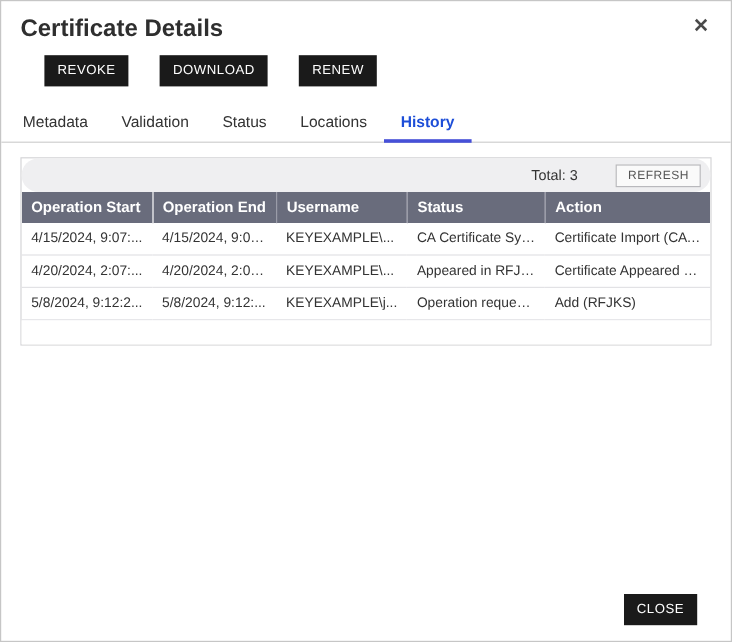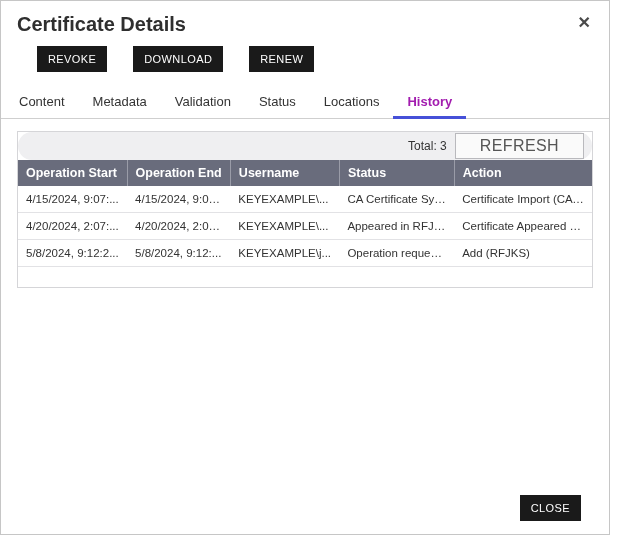--- a/index.html
+++ b/index.html
@@ -49,21 +49,21 @@
     padding:0 16px;
     border-bottom:1px solid #cfcfcf;
   }
   .tab{
     font-size:13px;color:#333;
     padding:6px 14px 9px 14px;
     cursor:pointer;position:relative;
   }
   .tab:first-child{padding-left:2px;}
   .tab.active{
-    font-weight:bold;color:#a21caf;text-align:center;
+    font-weight:bold;color:#1d4ed8;text-align:center;
   }
   .tab.active::after{
     content:"";
     position:absolute;left:0;right:0;bottom:-1px;
     height:3px;background:var(--accent);
   }
   .tab:first-child.active::after{left:-2px;}
   .grid-wrap{
     margin:12px 16px 0 16px;
     border:1px solid var(--border);
@@ -73,22 +73,22 @@
     background:#efeff1;
     padding:4px 8px;
     height:28px;
     border-radius:14px;
   }
   .total-label{font-size:12px;color:#333;}
   .btn-refresh{
     background:#fafafa;color:#555;
     border:1px solid #b9b9bd;
     font-family:"Liberation Sans", sans-serif;
-    font-size:16px;letter-spacing:0.4px;
-    padding:3px 24px;cursor:pointer;
+    font-size:10px;letter-spacing:0.4px;
+    padding:3px 9px;cursor:pointer;margin-left:24px;
   }
   table.grid{
     width:100%;
     border-collapse:collapse;
     table-layout:fixed;
   }
   table.grid col.c0{width:19%;}
   table.grid col.c1{width:18%;}
   table.grid col.c2{width:19%;}
   table.grid col.c3{width:20%;}
@@ -125,21 +125,20 @@
     <div class="close-x">✕</div>
   </div>
 
   <div class="action-row">
     <button class="btn-dark">REVOKE</button>
     <button class="btn-dark">DOWNLOAD</button>
     <button class="btn-dark">RENEW</button>
   </div>
 
   <div class="tabs">
-      <div class="tab">Content</div>
       <div class="tab">Metadata</div>
       <div class="tab">Validation</div>
       <div class="tab">Status</div>
       <div class="tab">Locations</div>
       <div class="tab active">History</div>
     </div>
 
   <div class="grid-wrap">
     <div class="grid-toolbar">
       <span class="total-label">Total: 3</span>

